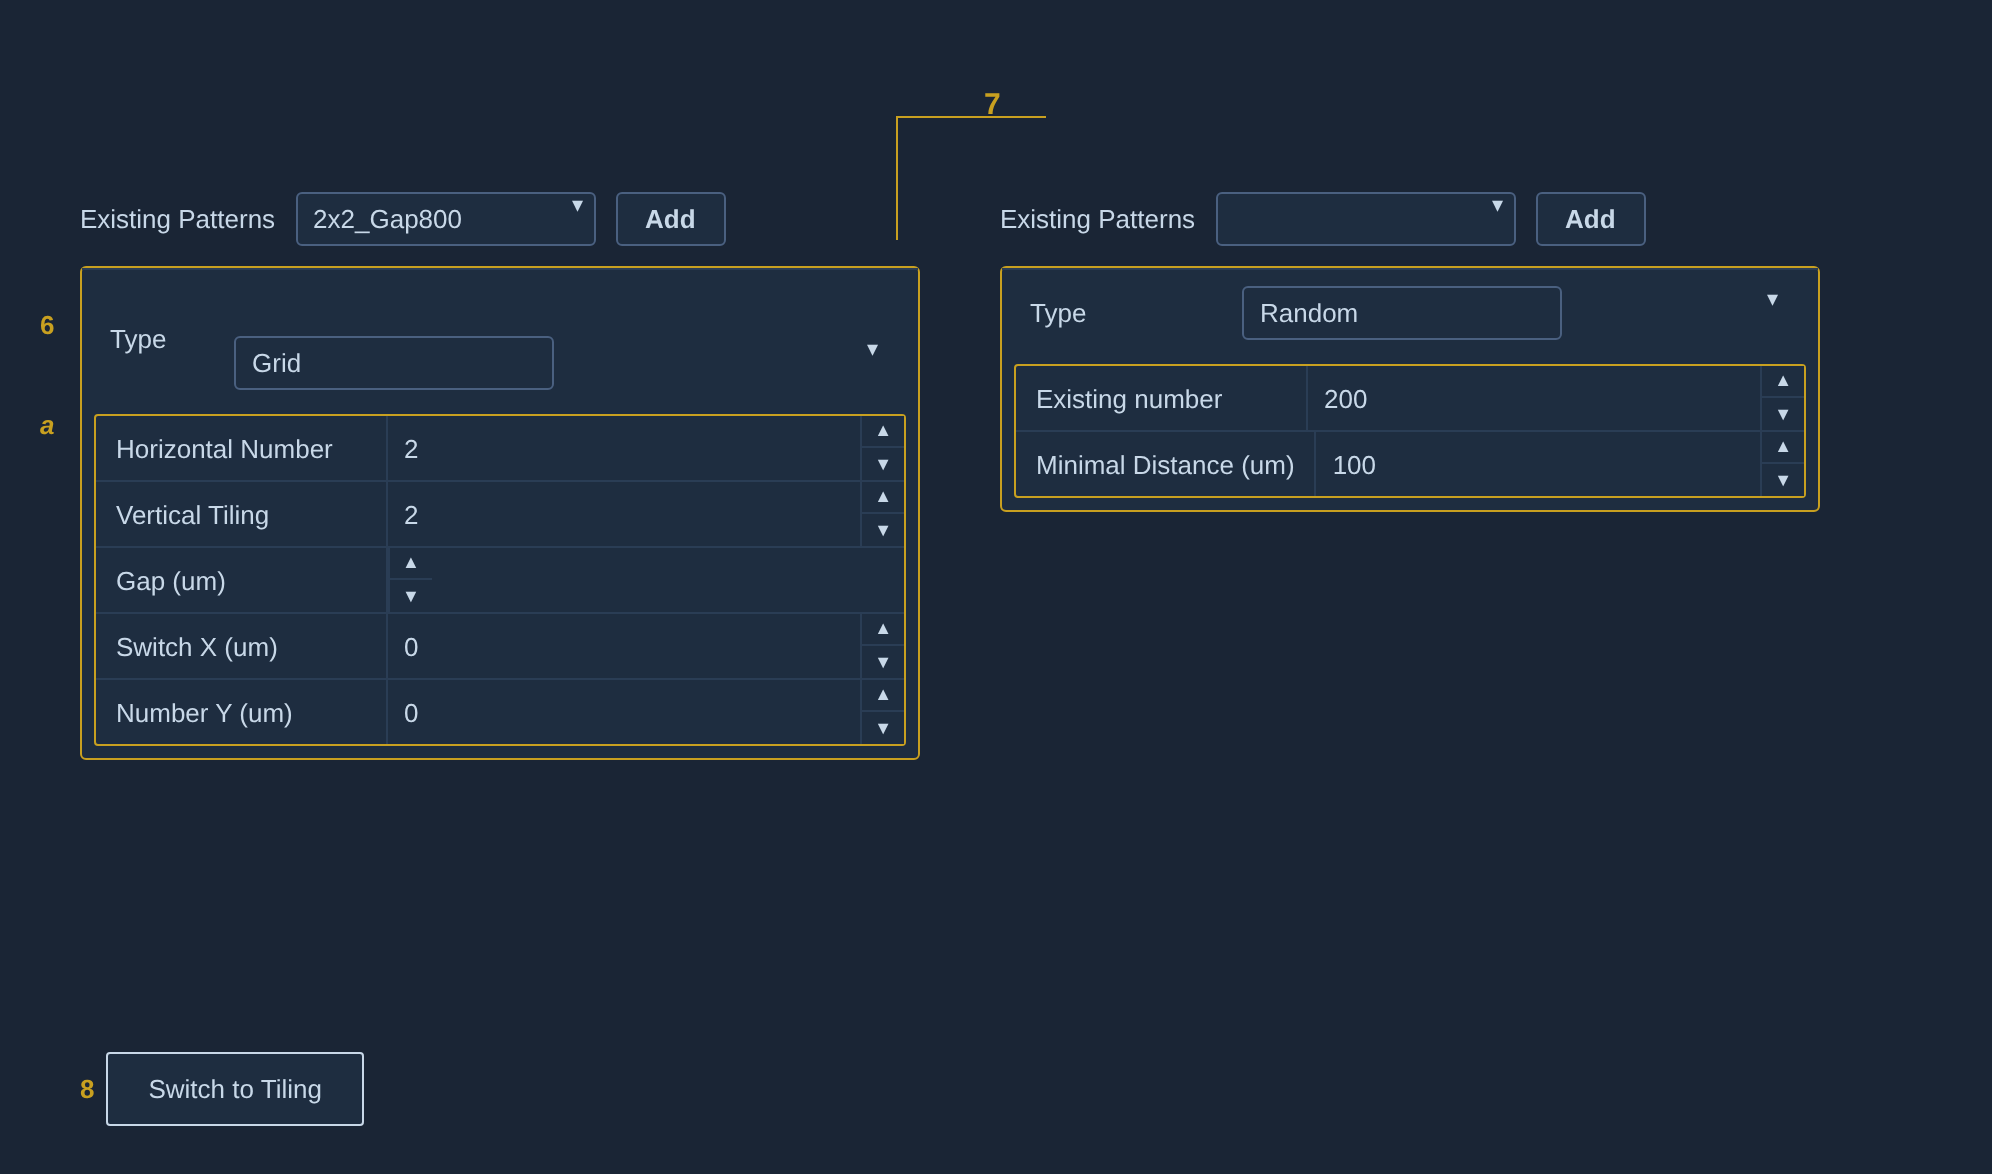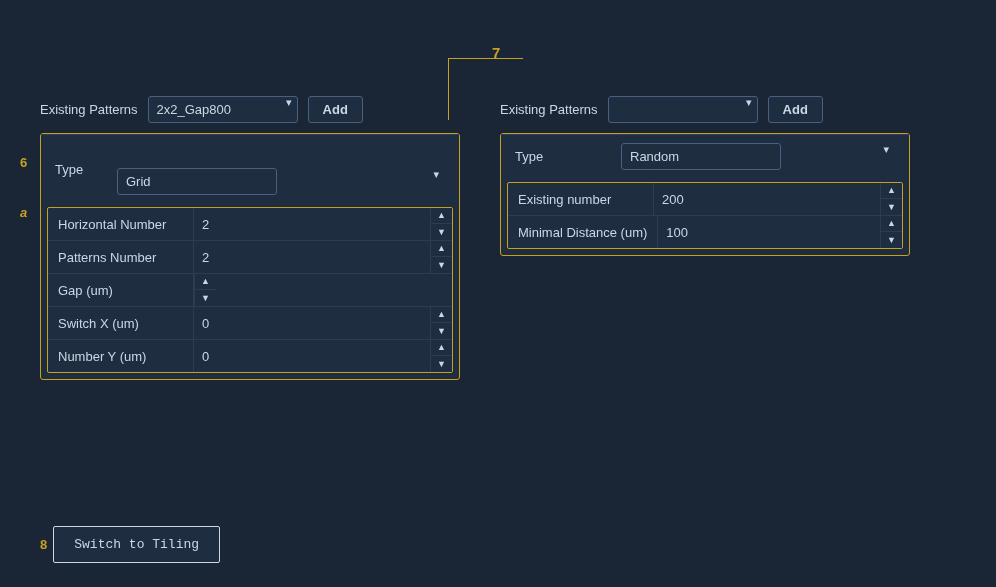--- a/index.html
+++ b/index.html
@@ -143,21 +143,20 @@
     }
 
     .btn-switch {
       background: #1e2d40;
       color: #c8d8e8;
       border: 1px solid #c8d8e8;
       border-radius: 2px;
       padding: 10px 20px;
       cursor: pointer;
       font-size: 13px;
-      font-family: Liberation Mono, monospace;
     }
 
     
     .outer-left {
       border: 1.5px solid #c8a020;
       border-radius: 3px;
       background: #1e2d40;
       display: flex;
       flex-direction: column;
     }
@@ -235,21 +234,21 @@
             <div class="field-input-wrap">
               <input class="field-input" value="2" type="text" style="">
               <div class="spinner-buttons">
                 <button class="spinner-btn">▲</button>
                 <button class="spinner-btn">▼</button>
               </div>
             </div>
           </div>
 
           <div class="field-row">
-            <span class="field-label">Patterns Number</span>
+            <span class="field-label">Vertical Tiling</span>
             <div class="field-input-wrap">
               <input class="field-input" value="2" type="text" style="">
               <div class="spinner-buttons">
                 <button class="spinner-btn">▲</button>
                 <button class="spinner-btn">▼</button>
               </div>
             </div>
           </div>
 
           <div class="field-row">

